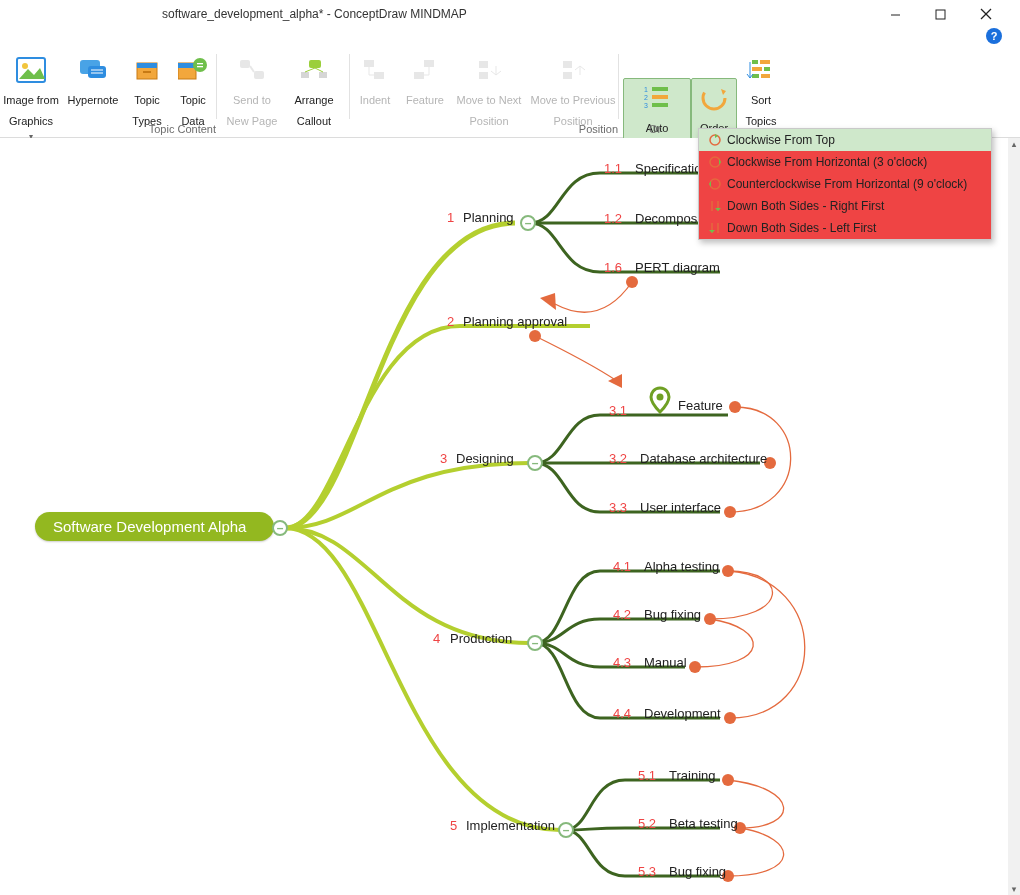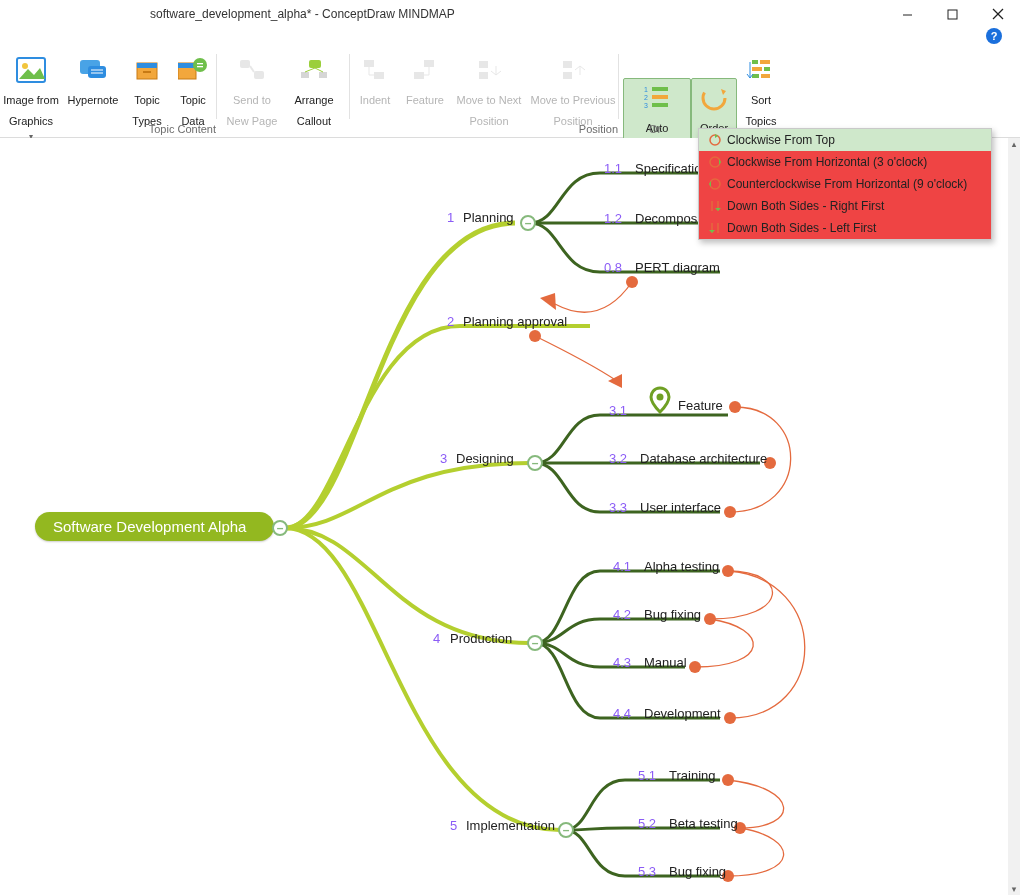--- a/index.html
+++ b/index.html
@@ -1,18 +1,18 @@
 <!DOCTYPE html>
 <html><head>
 <meta charset="utf-8">
 <style>
   * { box-sizing: border-box; margin: 0; padding: 0; font-family: "Segoe UI", Arial, sans-serif; }
   body { background:#fff; width:1020px; height:895px; overflow:hidden; position:relative; }
   
-  .titlebar { height:28px; display:flex; align-items:center; padding:0 0; color:#333; font-size:12px; }
+  .titlebar { height:28px; display:flex; align-items:center; padding:0 12px; color:#333; font-size:12px; }
   .titlebar .title { flex:1; padding-left:150px; }
   .titlebar .winbtn { width:45px; height:28px; display:flex; align-items:center; justify-content:center; color:#222; font-size:14px; cursor:default; }
   .titlebar .winbtn svg { stroke:#222; }
   
   .helprow { height:18px; display:flex; justify-content:flex-end; padding-right:18px; }
   .help-icon { width:16px; height:16px; border-radius:50%; background:#1a6fdc; color:#fff; font-size:11px; font-weight:bold; display:flex; align-items:center; justify-content:center; }
   
   .ribbon { height:92px; border-bottom:1px solid #dcdcdc; display:flex; padding-top:4px; }
   .ribbon-group { display:flex; flex-direction:column; align-items:center; padding:0 4px; position:relative; }
   .ribbon-group .buttons { display:flex; }
@@ -32,21 +32,21 @@
   .dropdown .mi .micon { width:24px; height:18px; display:flex; align-items:center; justify-content:center; }
   
   .canvas { position:absolute; left:0; top:138px; right:12px; bottom:0; background:#fff; overflow:hidden; }
   .scroll-track { position:absolute; right:0; top:138px; width:12px; bottom:0; background:#f1f1f1; }
   .scroll-btn { position:absolute; right:0; width:12px; height:12px; background:#f1f1f1; color:#666; font-size:9px; text-align:center; line-height:12px; }
   
   .root-node { position:absolute; background:#93b820; color:#fff; font-size:15px; border-radius:16px; padding:6px 28px 6px 18px; display:flex; align-items:center; box-shadow:0 1px 2px rgba(0,0,0,.2); }
   .collapse { width:16px; height:16px; border:2px solid #86b97c; border-radius:50%; background:#fff; display:inline-flex; align-items:center; justify-content:center; color:#86b97c; font-size:12px; font-weight:bold; line-height:10px; }
   .collapse.inner { position:absolute; }
   .nodeText { position:absolute; font-size:13px; color:#222; white-space:nowrap; }
-  .numText { position:absolute; font-size:13px; color:#8b5cf6; white-space:nowrap; }
+  .numText { position:absolute; font-size:13px; color:#ef4444; white-space:nowrap; }
   svg.map { position:absolute; left:0; top:0; }
   .dot { fill:#e46a3e; }
   .feature-pin { position:absolute; }
 </style>
 </head>
 <body>
 
 <div class="titlebar">
   <div class="title">software_development_alpha* - ConceptDraw MINDMAP</div>
   <div class="winbtn">
@@ -371,21 +371,21 @@
   <span class="collapse inner" style="left:527px; top:497px">–</span>
 
   <span class="numText" style="left:450px; top:680px">5</span>
   <span class="nodeText" style="left:466px; top:680px">Implementation</span>
   <span class="collapse inner" style="left:558px; top:684px">–</span>
 
   <span class="numText" style="left:604px; top:23px">1.1</span>
   <span class="nodeText" style="left:635px; top:23px">Specification</span>
   <span class="numText" style="left:604px; top:73px">1.2</span>
   <span class="nodeText" style="left:635px; top:73px">Decompositi</span>
-  <span class="numText" style="left:604px; top:122px">0.8</span>
+  <span class="numText" style="left:604px; top:122px">1.6</span>
   <span class="nodeText" style="left:635px; top:122px">PERT diagram</span>
 
   <span class="numText" style="left:609px; top:265px">3.1</span>
   <span class="nodeText" style="left:678px; top:260px">Feature</span>
   <span class="feature-pin" style="left:648px; top:248px"><svg width="24" height="28">
         <path d="M12 2 C6 2 3 7 3 11 C3 17 12 26 12 26 C12 26 21 17 21 11 C21 7 18 2 12 2 Z" fill="none" stroke="#6fa024" stroke-width="3"></path>
         <circle cx="12" cy="11" r="3.5" fill="#6fa024"></circle>
       </svg></span>
   <span class="numText" style="left:609px; top:313px">3.2</span>
   <span class="nodeText" style="left:640px; top:313px">Database architecture</span>

